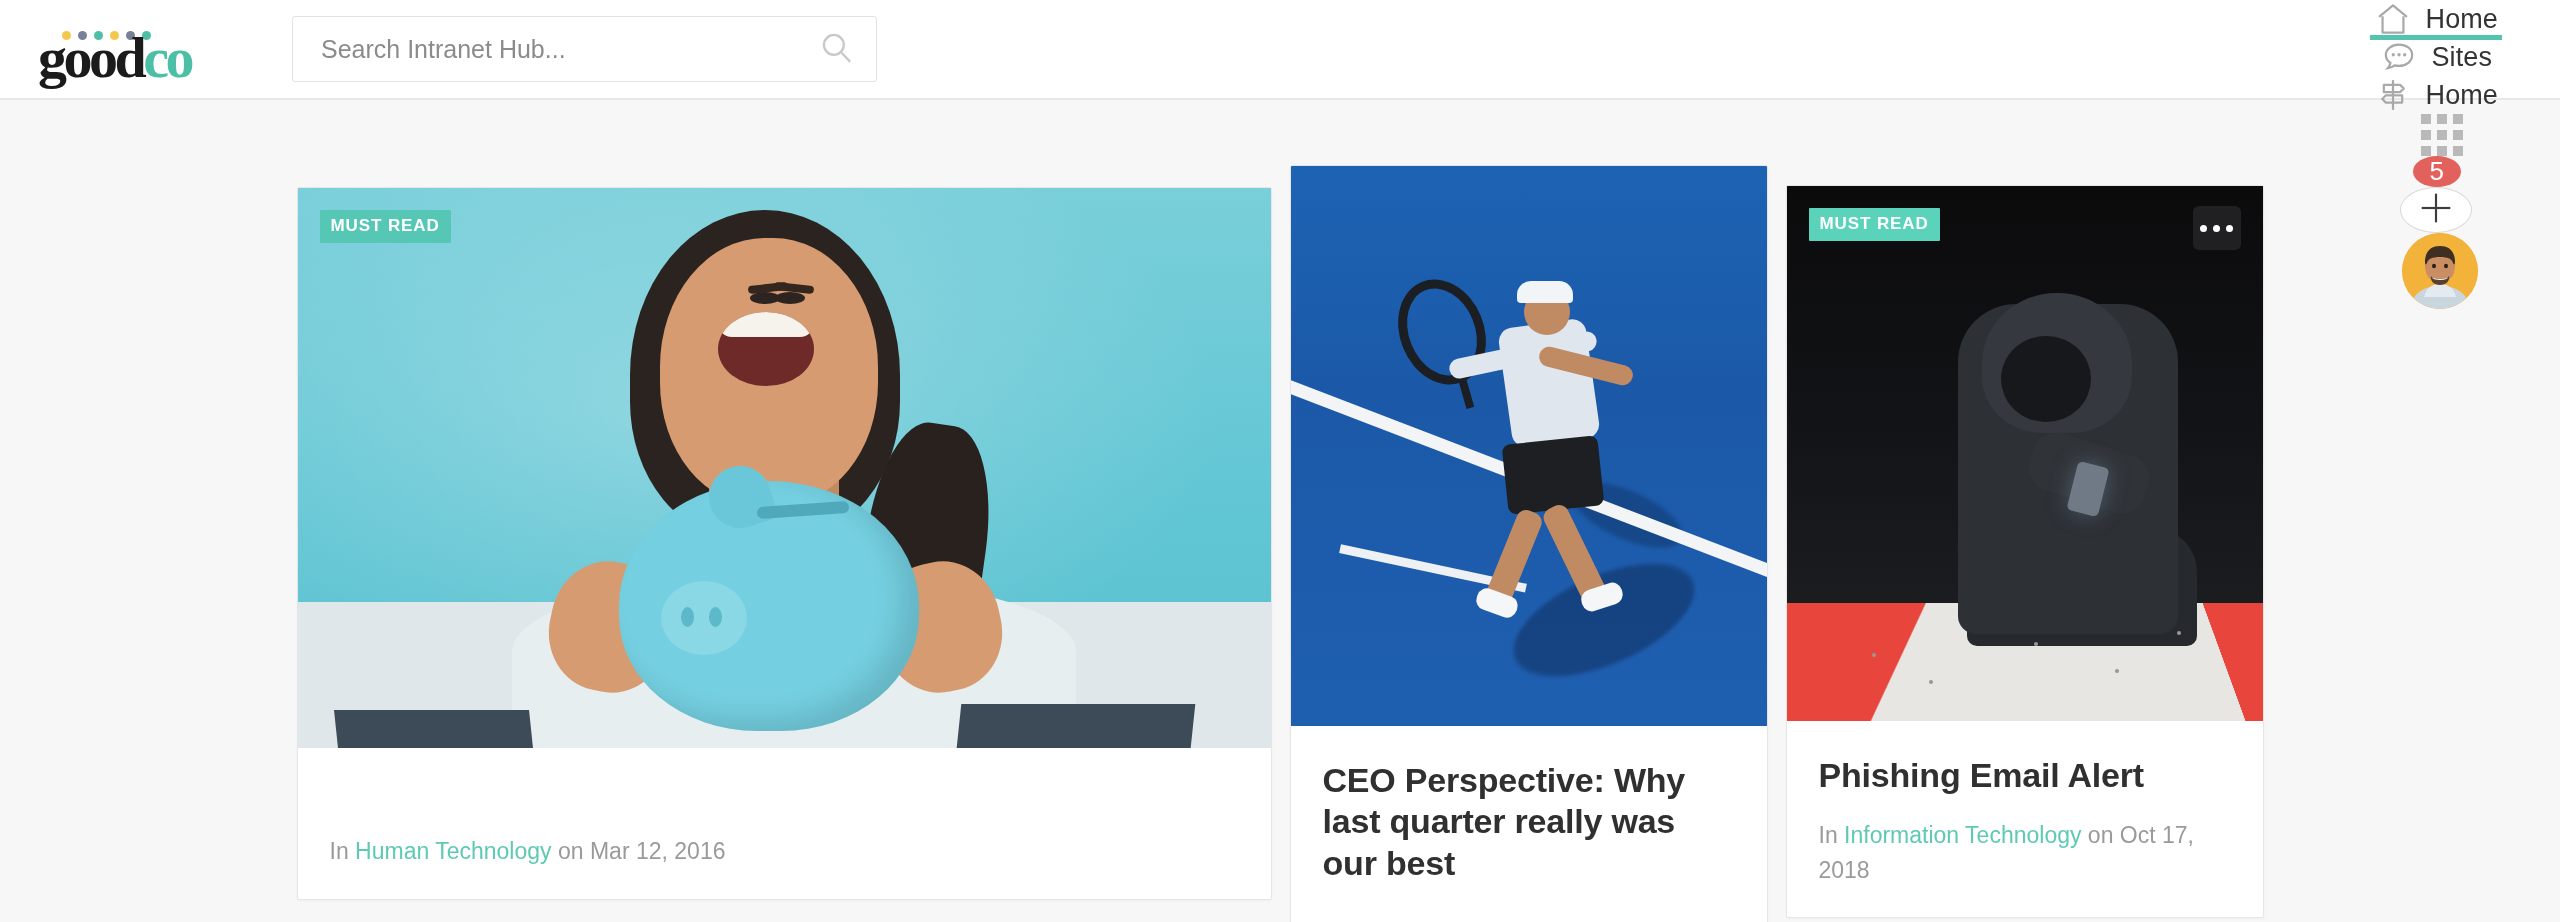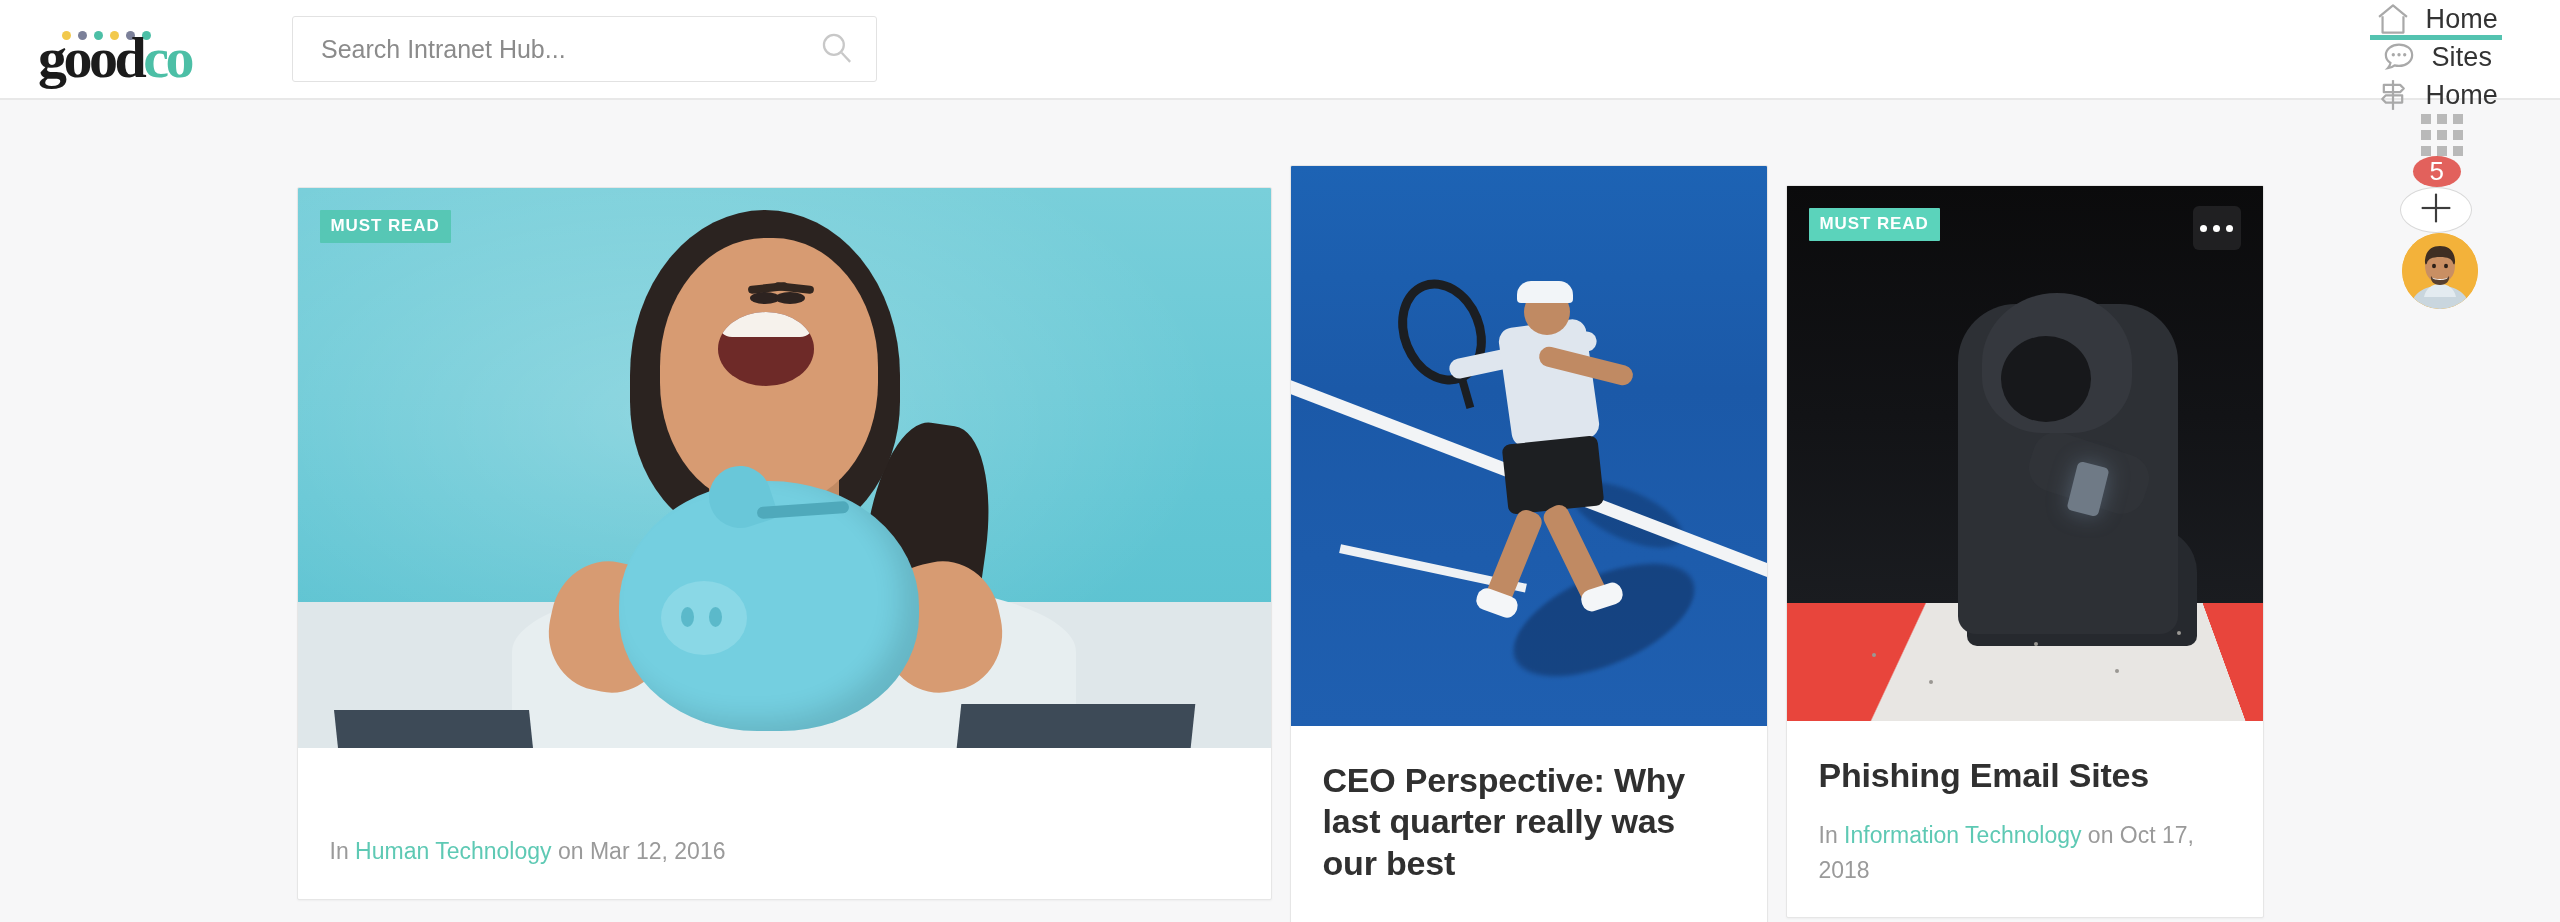--- a/index.html
+++ b/index.html
@@ -509,21 +509,21 @@
           <span class="ph-speck" style="left:82%;bottom:16%"></span>
         </div>
         <span class="must-read">MUST READ</span>
         <div class="more-btn">
           <i></i>
             <i></i>
             <i></i>
         </div>
       </div>
       <div class="card-body">
-        <h2 class="card-title">Phishing Email Sites</h2>
+        <h2 class="card-title">Phishing Email Alert</h2>
         <div class="card-meta">
           <span>In</span>
           <a>Information Technology</a>
           <span>on</span>
           <span>Oct 17, 2018</span>
         </div>
       </div>
     </article>
 
   </div>

